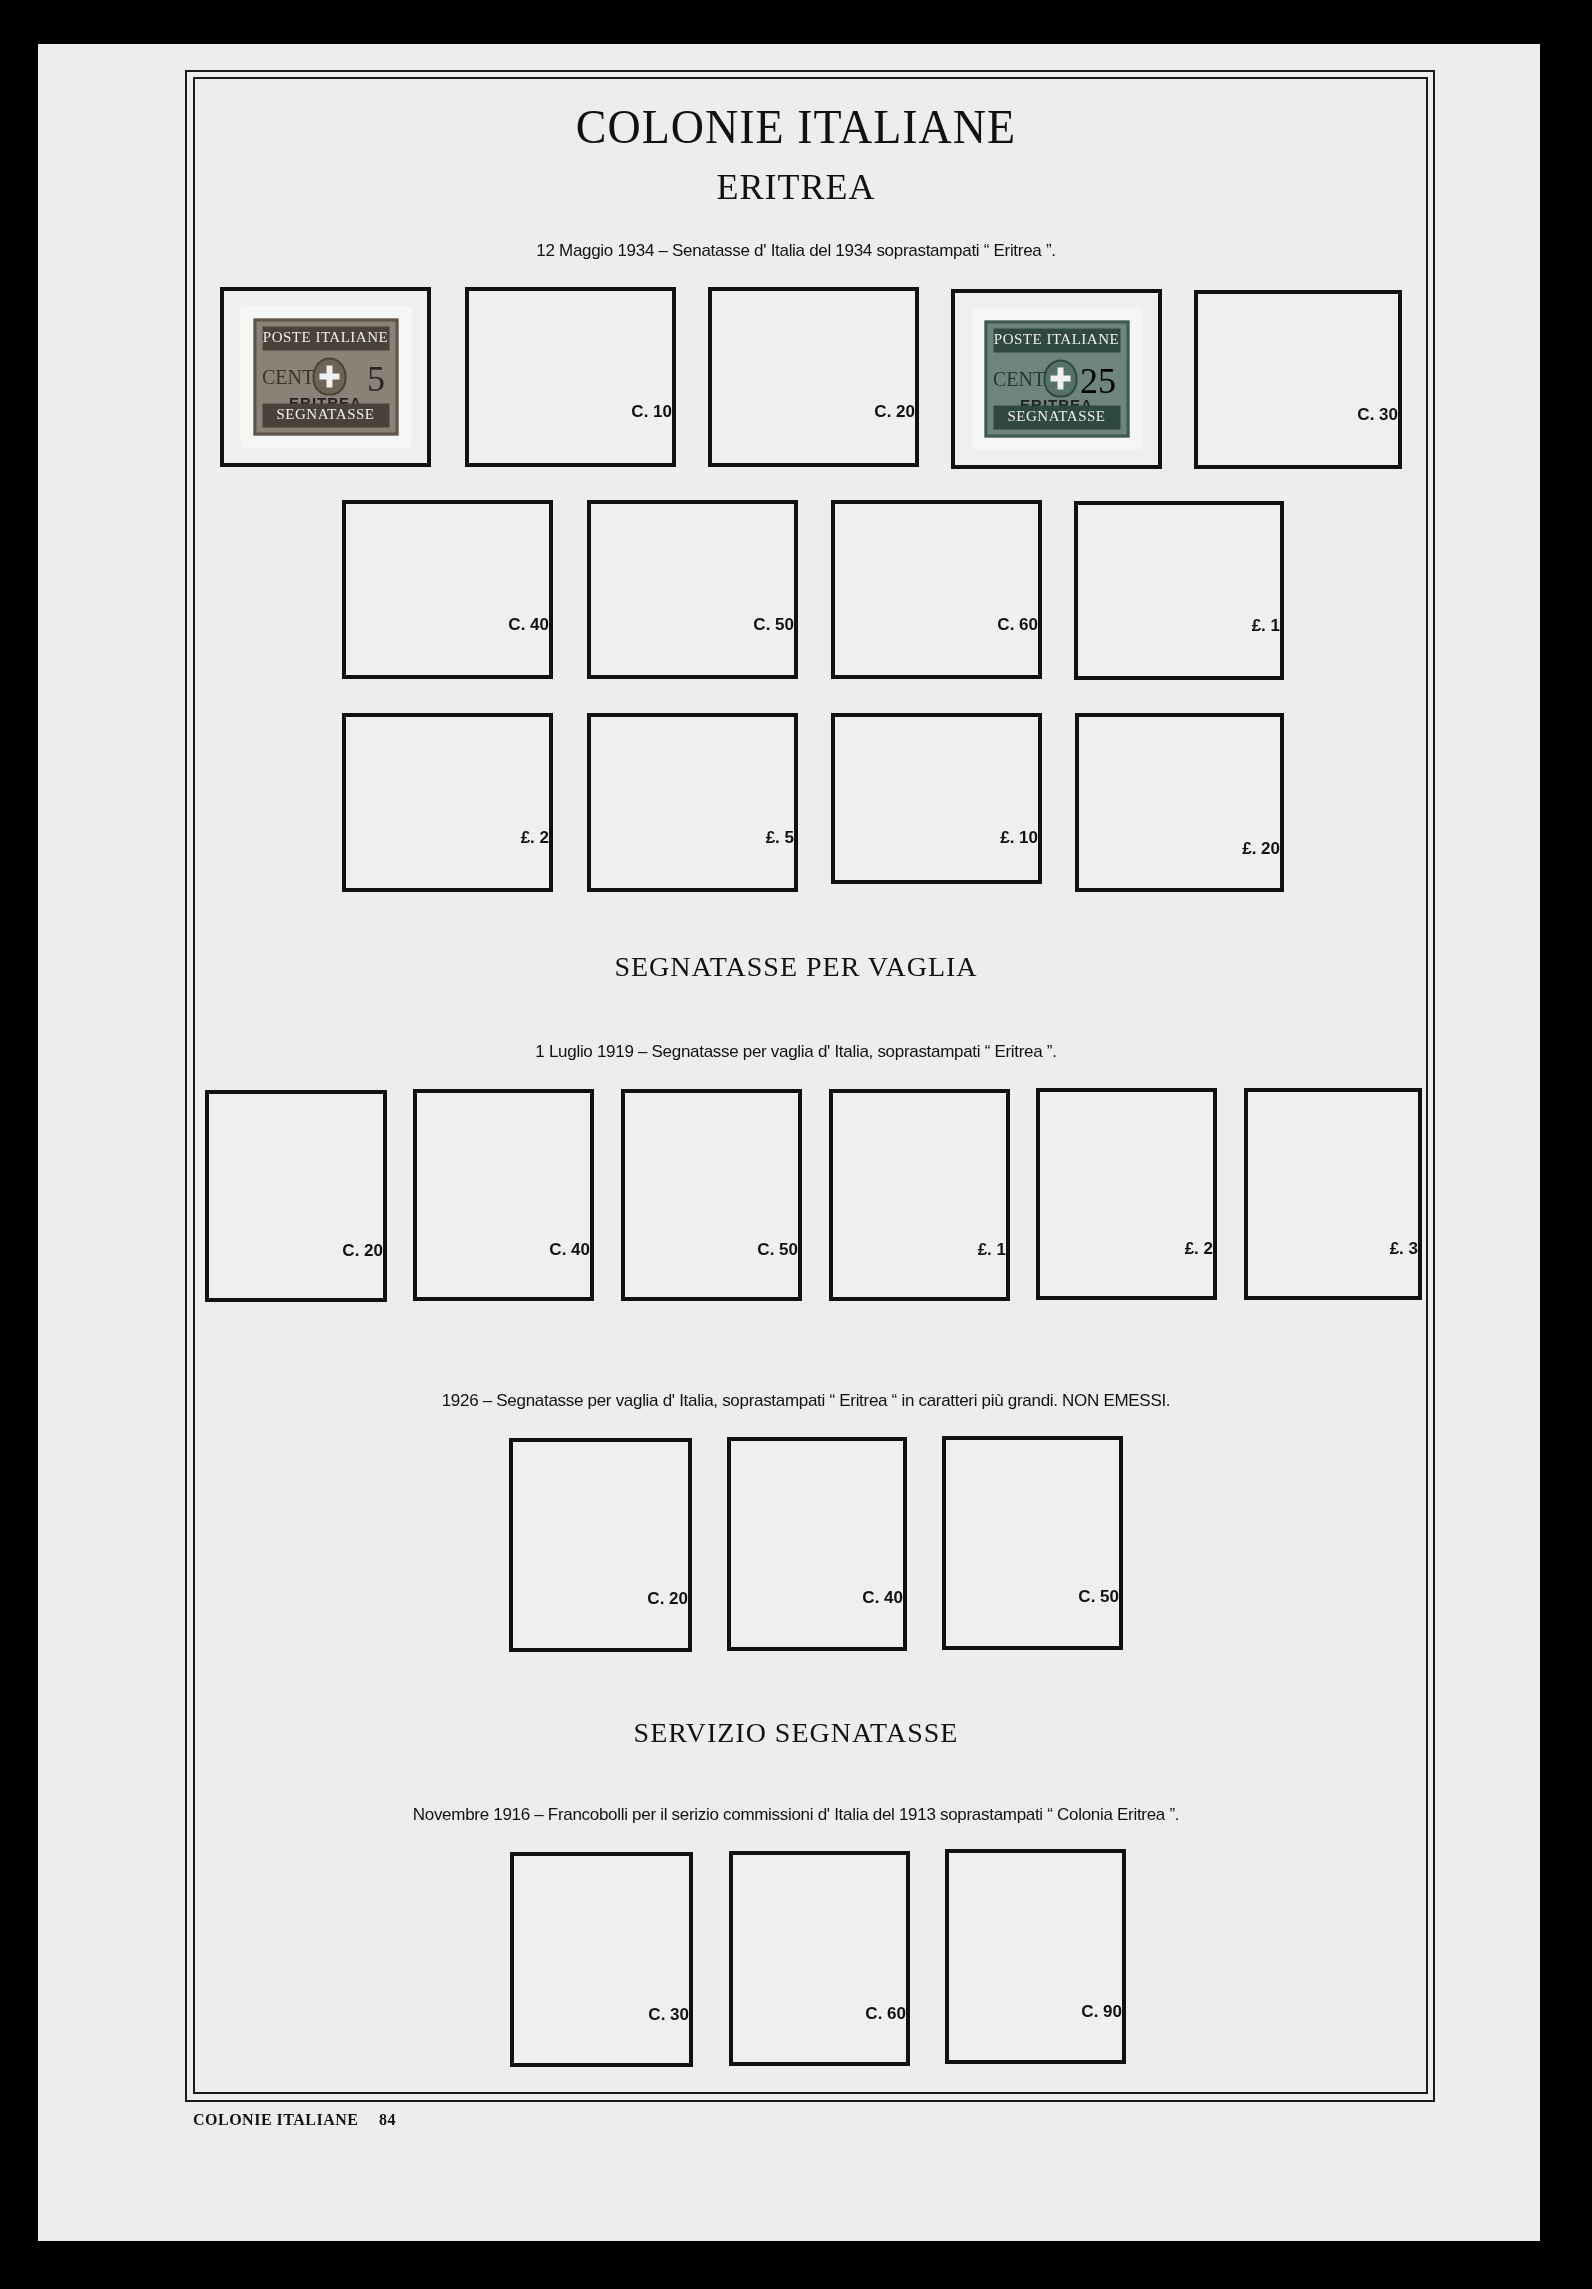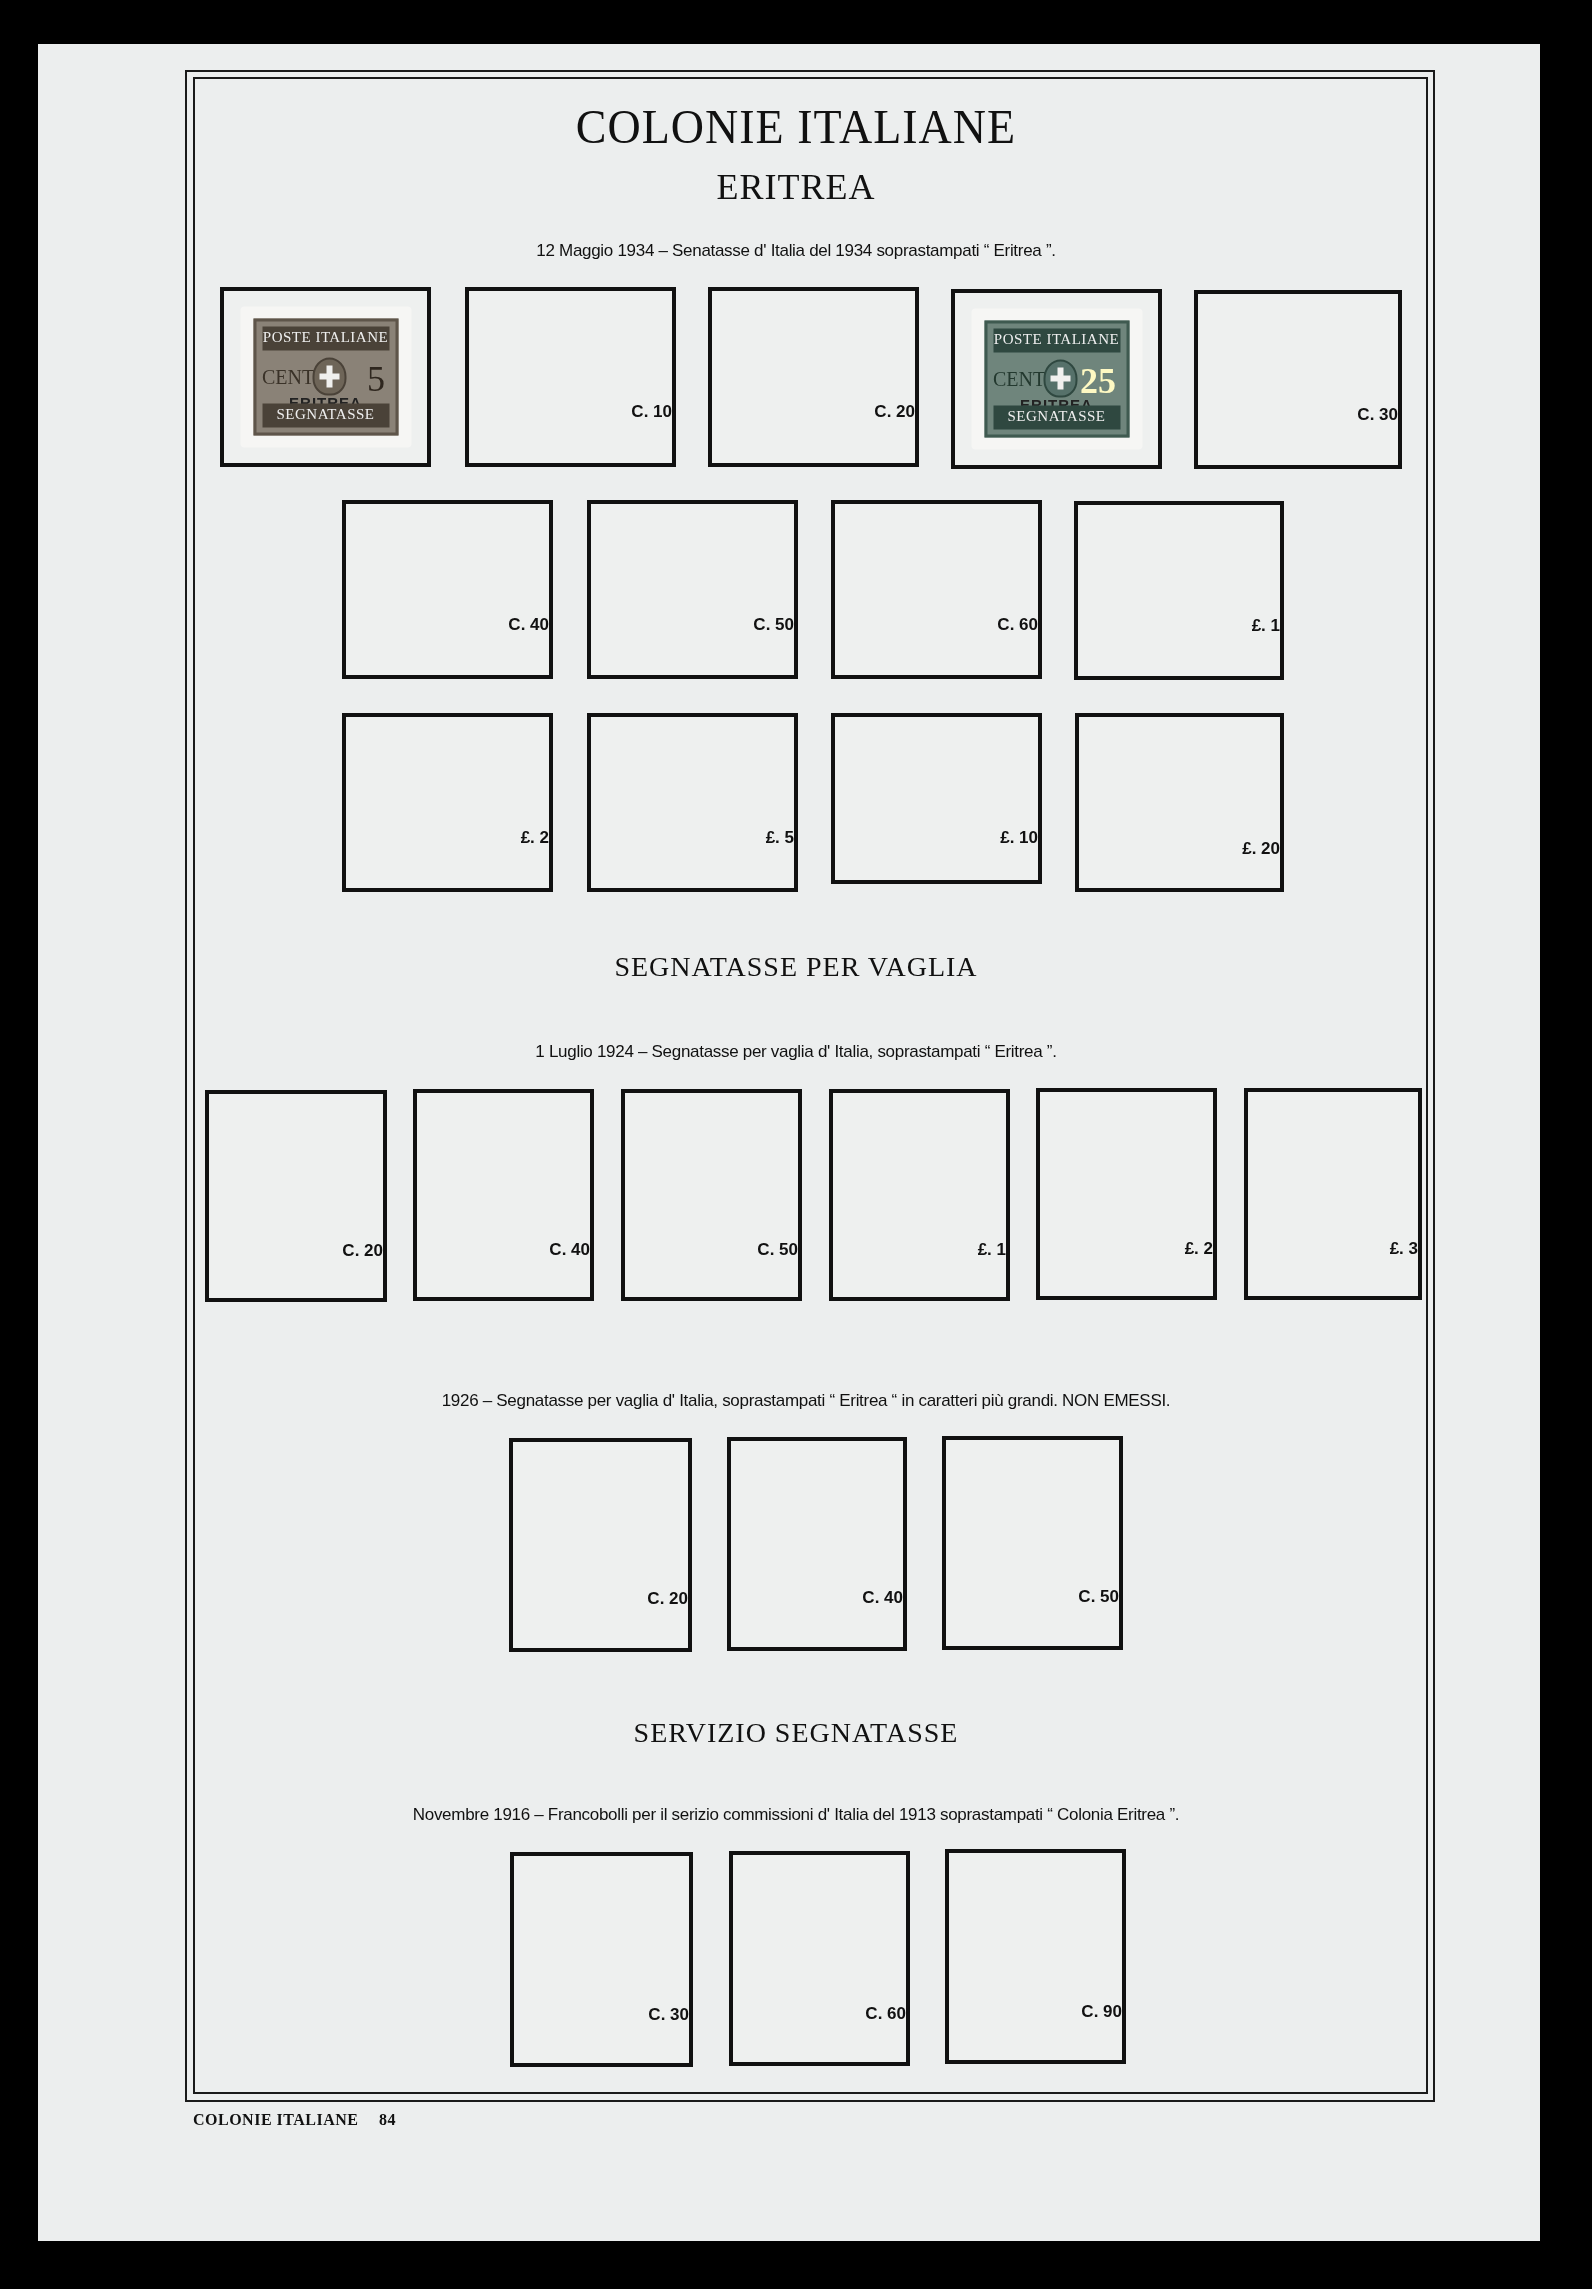--- a/index.html
+++ b/index.html
@@ -113,21 +113,21 @@
 </div>
 <div class="box" style="left:708px;top:287px;width:211px;height:180px;">
   <div class="lbl" style="top:111px;">C. 20</div>
 </div>
 <div class="box" style="left:951px;top:289px;width:211px;height:180px;">
   <div class="stamp">
     <div class="design" style="border-color:#3f5a50;background:#6f857c;">
       <div class="band top" style="background:#2f4840;">POSTE ITALIANE</div>
       <div class="cent" style="color:#23392f;">CENT.</div>
       <div class="cross" style="border-color:#2f4840;background:#56716a;"></div>
-      <div class="value" style="color:#fef9c3;font-weight:bold;">25</div>
+      <div class="value" style="color:#000000;">25</div>
       <div class="ovp">ERITREA</div>
       <div class="band bot" style="background:#2f4840;">SEGNATASSE</div>
     </div>
   </div>
 </div>
 <div class="box" style="left:1194px;top:290px;width:208px;height:179px;">
   <div class="lbl" style="top:111px;">C. 30</div>
 </div>
 
 <div class="box" style="left:342px;top:500px;width:211px;height:179px;">
@@ -150,21 +150,21 @@
   <div class="lbl" style="top:111px;">£. 5</div>
 </div>
 <div class="box" style="left:831px;top:713px;width:211px;height:171px;">
   <div class="lbl" style="top:111px;">£. 10</div>
 </div>
 <div class="box" style="left:1075px;top:713px;width:209px;height:179px;">
   <div class="lbl" style="top:122px;padding-left:24px;">£. 20</div>
 </div>
 
 <div class="section-head" style="top:951px;">SEGNATASSE PER VAGLIA</div>
-<div class="caption" style="top:1042px;">1 Luglio 1924 – Segnatasse per vaglia d' Italia, soprastampati “ Eritrea ”.</div>
+<div class="caption" style="top:1042px;">1 Luglio 1919 – Segnatasse per vaglia d' Italia, soprastampati “ Eritrea ”.</div>
 
 <div class="box" style="left:205px;top:1090px;width:182px;height:212px;">
   <div class="lbl" style="top:147px;">C. 20</div>
 </div>
 <div class="box" style="left:413px;top:1089px;width:181px;height:212px;">
   <div class="lbl" style="top:147px;">C. 40</div>
 </div>
 <div class="box" style="left:621px;top:1089px;width:181px;height:212px;">
   <div class="lbl" style="top:147px;">C. 50</div>
 </div>

